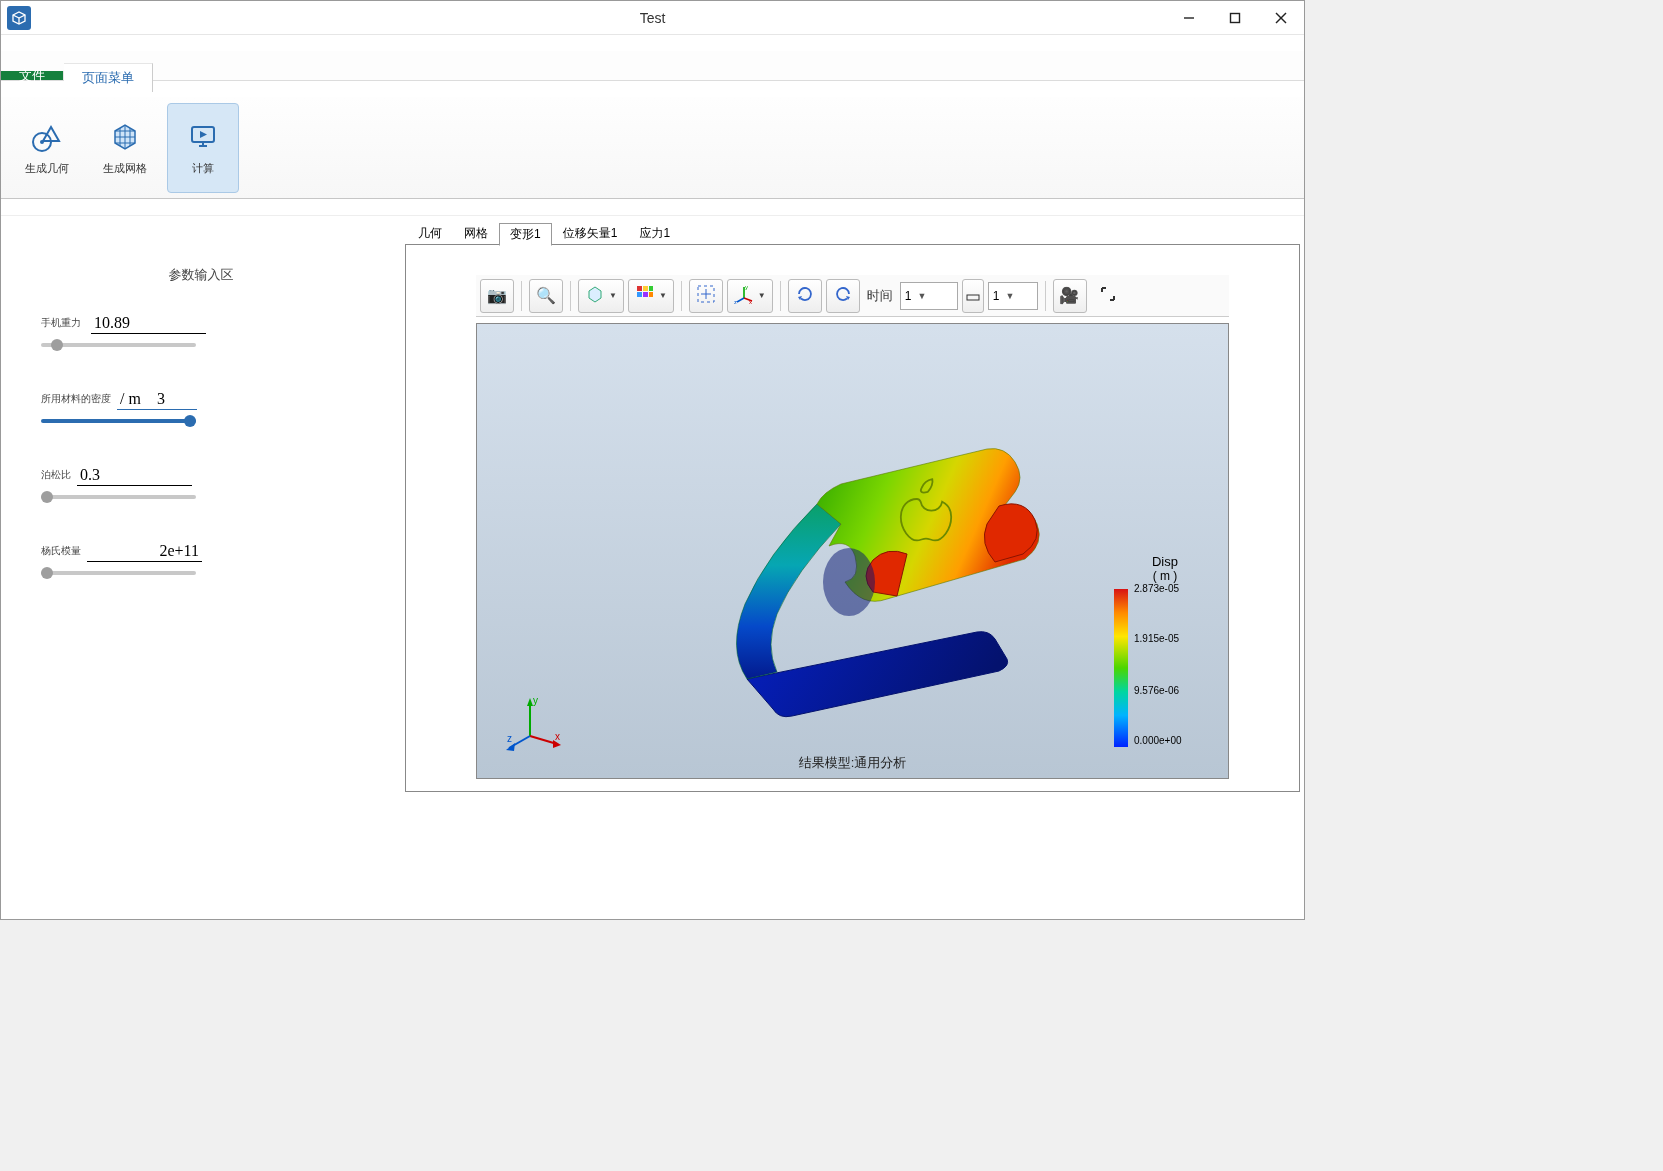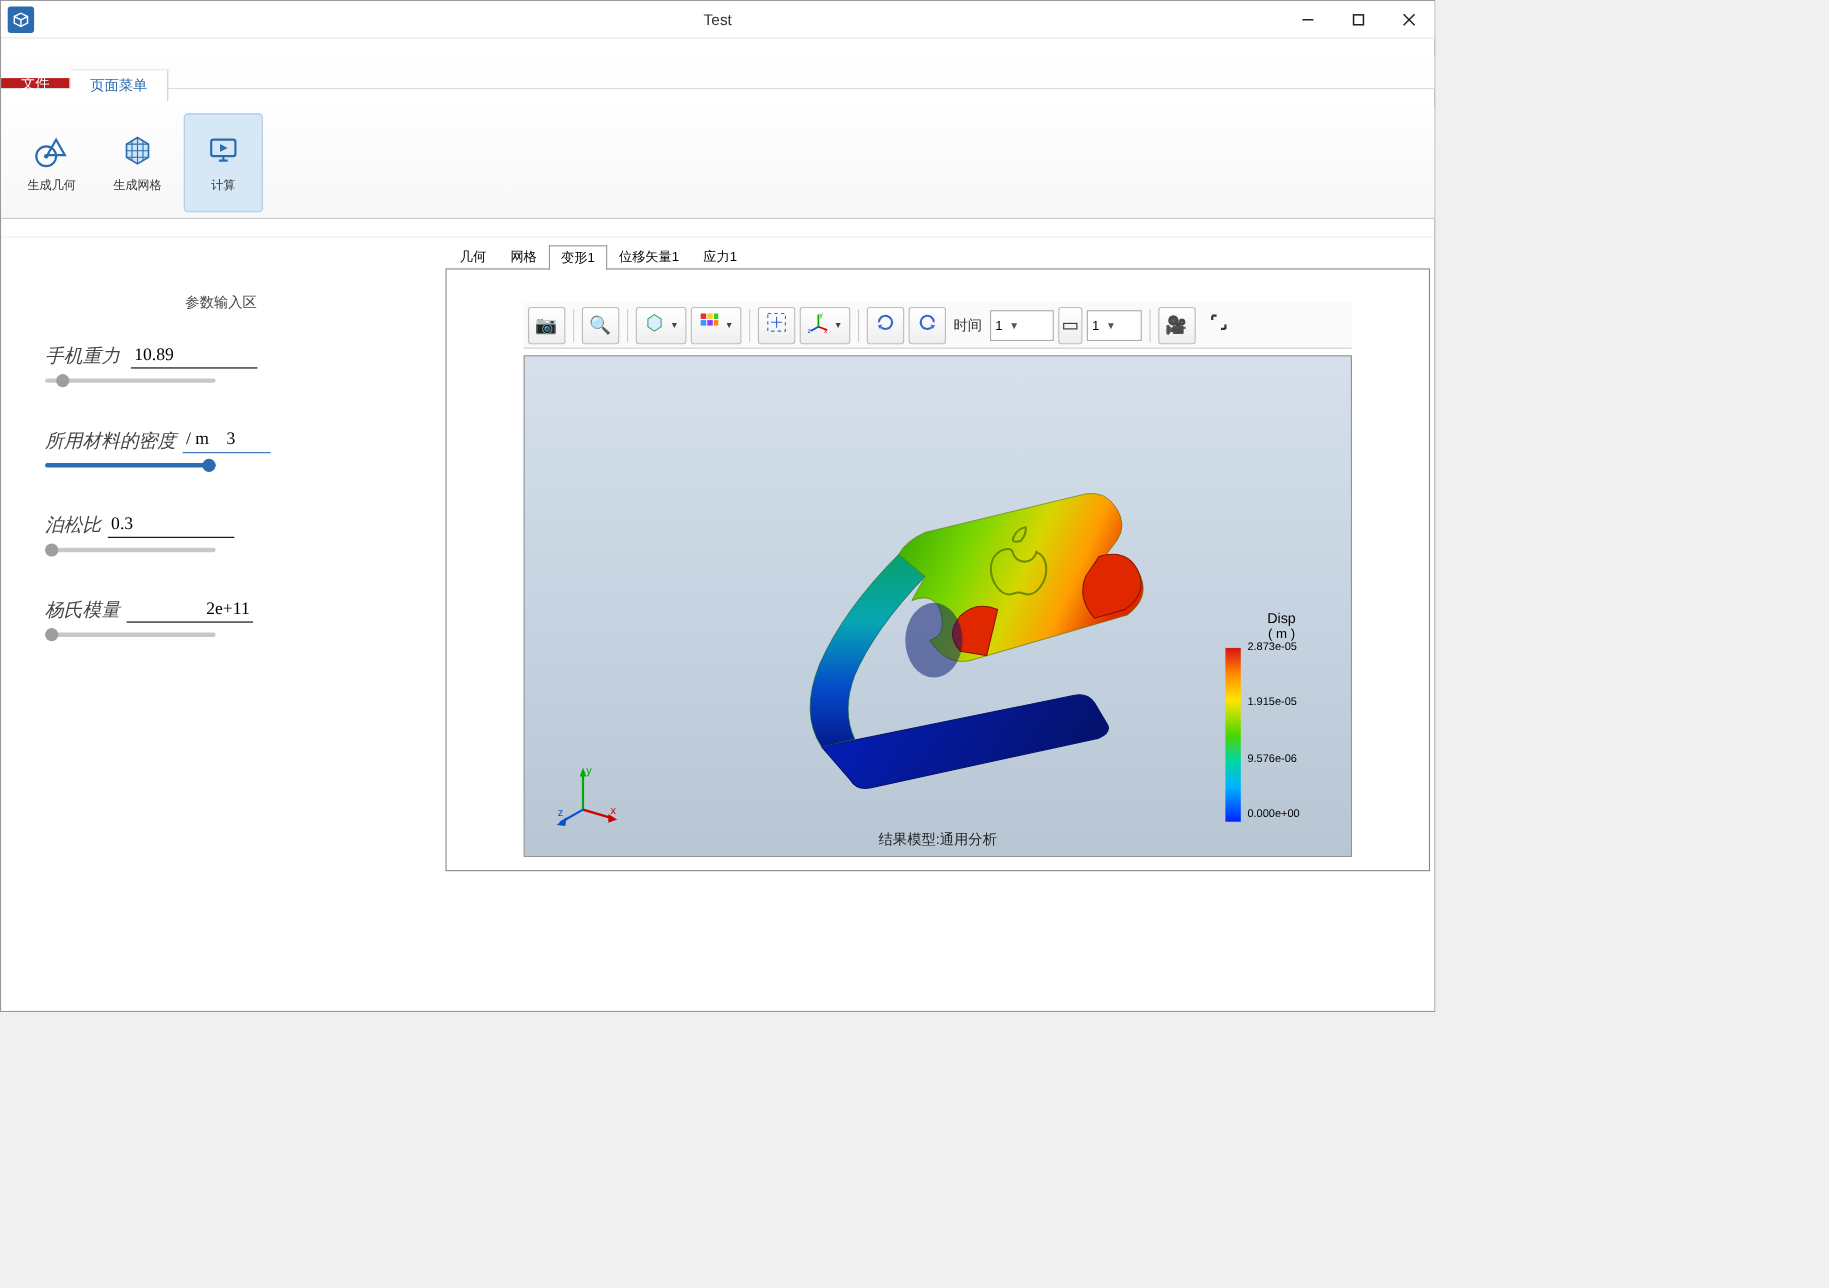--- a/index.html
+++ b/index.html
@@ -6,34 +6,34 @@
   body { background: #f0f0f0; width: 1305px; height: 920px; overflow: hidden; }
   .window { width: 1305px; height: 920px; background: #ffffff; display: flex; flex-direction: column; border: 1px solid #999; gap: 16px; }
   .titlebar { height: 34px; background: #ffffff; display: flex; align-items: center; position: relative; border-bottom: 1px solid #e6e6e6; }
   .titlebar .app-icon { width: 24px; height: 24px; margin-left: 6px; background: #2b6cb0; display:flex; align-items:center; justify-content:center; border-radius:3px;}
   .titlebar .title { position: absolute; left: 50%; transform: translateX(-50%); font-size: 14px; color: #333; }
   .titlebar .ctrls { margin-left: auto; display: flex; }
   .titlebar .ctrls .btn { width: 46px; height: 34px; display: flex; align-items: center; justify-content: center; font-size: 14px; color: #333; cursor: pointer; }
 
   .menubar { height: 30px; display: flex; align-items: stretch; border-bottom: 1px solid #dcdcdc; background: #fdfdfd; }
   .menubar .menu-item { padding: 0 18px; display: flex; align-items: center; font-size: 13px; color: #2b6cb0; cursor: pointer; border-right: 1px solid #e6e6e6; }
-  .menubar .menu-item.active { background: #b91c1c; color: #fff; margin-top: 20px; }
+  .menubar .menu-item.active { background: #15803d; color: #fff; margin-top: 20px; }
   .menubar .menu-item.page { background:#fff; border-top:1px solid #e6e6e6; border-right:1px solid #ccc; position:relative; top:12px; }
 
   .ribbon { height: 102px; background: linear-gradient(#fefefe,#f7f7f7); border-bottom: 1px solid #c6c6c6; display: flex; align-items: center; padding: 6px 10px; gap: 6px; }
   .ribbon .rbtn { display: flex; flex-direction: column; align-items: center; justify-content: center; width: 72px; height: 90px; border-radius: 4px; cursor: pointer; }
   .ribbon .rbtn.sel { background: #d6e7f6; border:1px solid #aac9e6; }
   .ribbon .rbtn .ico { width: 36px; height: 36px; margin-bottom: 6px; }
   .ribbon .rbtn .lbl { font-size: 11px; color: #333; }
 
   .body { flex: 1; display: flex; border-top:1px solid #eee; }
   .sidebar { width: 400px; padding: 20px 40px; }
   .sidebar .panel-title { text-align: center; font-size: 13px; color: #444; margin: 30px 0 28px; }
   .param-row { margin-bottom: 36px; }
-  .param-row .lbl { font-size: 17px; color: #444; display: inline-block; font-style: italic; }
+  .param-row .lbl { font-size: 10px; color: #444; display: inline-block; }
   .param-row .input-wrap { display: flex; align-items: center; }
   .param-row input[type=text] { border: none; border-bottom: 1.5px solid #2b6cb0; background: transparent; font-size: 16px; font-family: Georgia, serif; width: 115px; padding: 0 3px; height: 22px; outline: none; }
   .param-row input[type=text].black { border-bottom-color:#000; }
   .param-row .slider { width: 155px; height: 14px; margin-top: 4px; position:relative; }
   .slider .track { position:absolute; left:0; right:0; top:5px; height:4px; background:#c8c8c8; border-radius:2px; }
   .slider .track.fill { background:#2b6cb0; }
   .slider .thumb { position:absolute; top:1px; width:12px; height:12px; background:#2b6cb0; border-radius:50%; }
   .slider .thumb.gray { background:#9e9e9e; }
 
   .main { flex: 1; padding: 6px 4px; }

